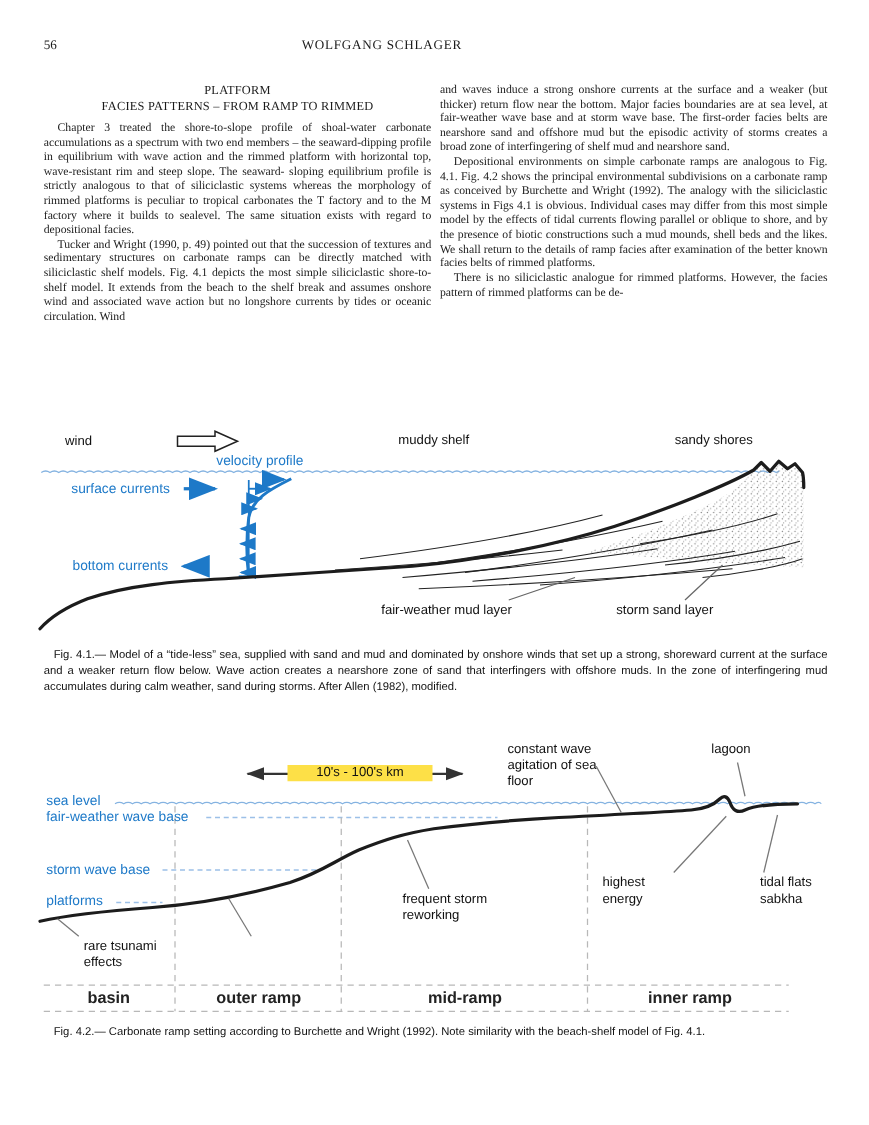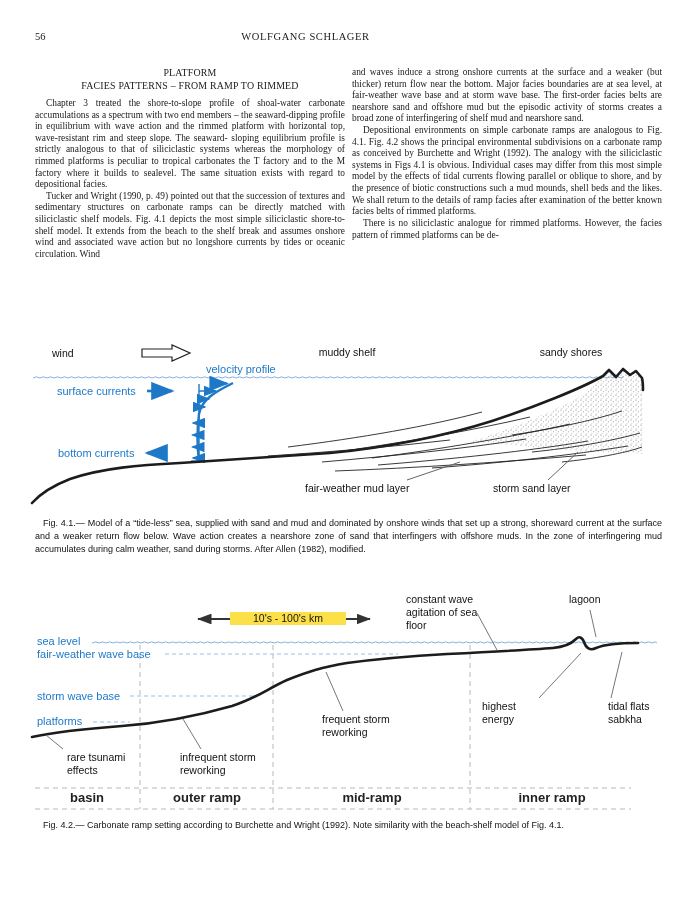--- a/index.html
+++ b/index.html
@@ -102,21 +102,21 @@
       <path d="M502,108 C542,104 582,97 610,89"></path>
       <path d="M532,118 C562,115 596,109 612,103"></path>
     </g>
 
     <line x1="377" y1="136" x2="430" y2="118" stroke="#666" stroke-width="1"></line>
     <line x1="518" y1="136" x2="548" y2="108" stroke="#666" stroke-width="1"></line>
   </svg>
   <div class="fl" style="left:22px;top:3px;">wind</div>
   <div class="fl ctr" style="left:257px;top:2px;width:120px;">muddy shelf</div>
   <div class="fl ctr" style="left:481px;top:2px;width:120px;">sandy shores</div>
-  <div class="fl blue big" style="left:176px;top:19px;text-align:right;">velocity profile</div>
+  <div class="fl blue big" style="left:143px;top:19px;text-align:right;">velocity profile</div>
   <div class="fl blue big" style="left:27px;top:41px;">surface currents</div>
   <div class="fl blue big" style="left:28px;top:103px;">bottom currents</div>
   <div class="fl" style="left:275px;top:138px;">fair-weather mud layer</div>
   <div class="fl" style="left:463px;top:138px;">storm sand layer</div>
 </div>
 
 <div class="caption" style="left:35px;top:517px;width:627px;"><span class="ind"></span><span>Fig. 4.1.— Model of a “tide-less” sea, supplied with sand and mud and dominated by onshore winds that set up a strong, shoreward current at the surface and a weaker return flow below.  Wave action creates a nearshore zone of sand that interfingers with offshore muds.  In the zone of interfingering mud accumulates during calm weather, sand during storms.  After Allen (1982), modified.</span></div>
 
 <div class="figwrap" style="left:30px;top:588px;width:660px;height:235px;">
   <svg width="660" height="235" viewBox="0 0 660 235">
@@ -155,21 +155,20 @@
   <div class="fl ctr scaletxt" style="left:200px;top:24px;width:108px;">10's - 100's km</div>
   <div class="fl blue big" style="left:7px;top:47px;">sea level</div>
   <div class="fl blue big" style="left:7px;top:60px;">fair-weather wave base</div>
   <div class="fl blue big" style="left:7px;top:102px;">storm wave base</div>
   <div class="fl blue big" style="left:7px;top:127px;">platforms</div>
   <div class="fl wrap" style="left:376px;top:5px;width:84px;">constant wave agitation of sea floor</div>
   <div class="fl" style="left:539px;top:5px;">lagoon</div>
   <div class="fl wrap" style="left:452px;top:112px;width:58px;">highest energy</div>
   <div class="fl wrap" style="left:578px;top:112px;width:68px;">tidal flats sabkha</div>
   <div class="fl wrap" style="left:25px;top:163px;width:88px;margin-left:12px;">rare tsunami effects</div>
-  <div class="fl wrap" style="left:150px;top:163px;width:102px;">infrequent storm reworking</div>
   <div class="fl wrap" style="left:292px;top:125px;width:95px;">frequent storm reworking</div>
   <div class="zone" style="left:57px;top:202px;">basin</div>
   <div class="zone" style="left:177px;top:202px;">outer ramp</div>
   <div class="zone" style="left:342px;top:202px;">mid-ramp</div>
   <div class="zone" style="left:522px;top:202px;">inner ramp</div>
 </div>
 
 <div class="caption" style="left:35px;top:819px;width:627px;"><span class="ind"></span><span>Fig. 4.2.— Carbonate ramp setting according to Burchette and Wright (1992). Note similarity with the beach-shelf model of Fig. 4.1.</span></div>
 
 </body></html>

